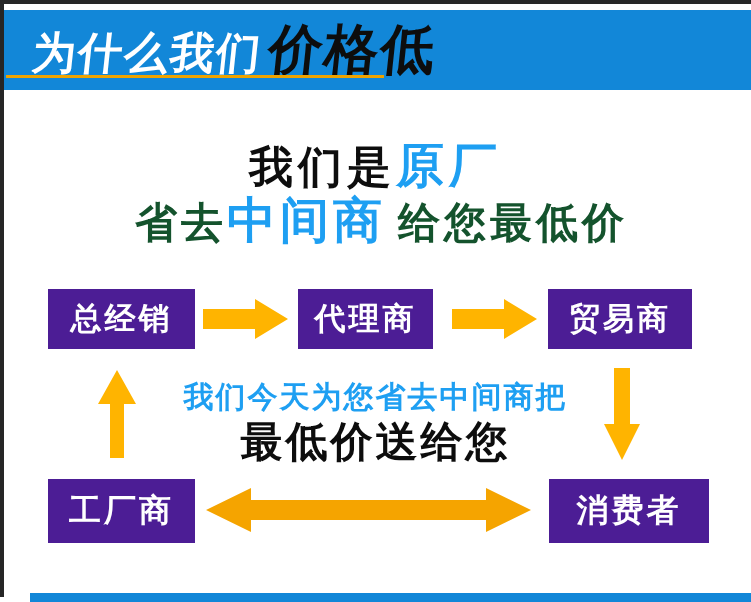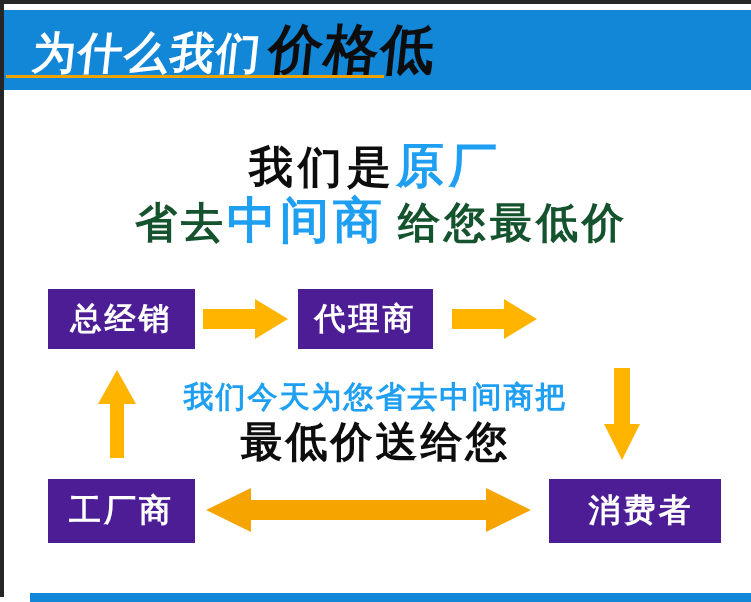--- a/index.html
+++ b/index.html
@@ -24,21 +24,21 @@
   .headline2 .h-blue{color:#1e9ff2;font-size:49px;font-weight:900;letter-spacing:4px;}
 
   .node{position:absolute;background:#4c1d95;color:#ffffff;display:flex;
     align-items:center;justify-content:center;font-weight:900;letter-spacing:3px;}
   .node-top{top:289px;height:60px;font-size:31px;}
   .node-bottom{top:479px;height:64px;font-size:32px;}
   #node-distributor{left:48px;width:147px;}
   #node-agent{left:298px;width:135px;}
   #node-trader{left:548px;width:144px;}
   #node-factory{left:48px;width:147px;}
-  #node-consumer{left:549px;width:160px;padding-left:12px;}
+  #node-consumer{left:549px;width:160px;}
 
   .svg-abs{position:absolute;display:block;}
 
   .note-blue{position:absolute;left:0;top:377px;width:751px;text-align:center;
     color:#1e9ff2;font-size:30px;font-weight:900;letter-spacing:2px;white-space:nowrap;}
   .note-black{position:absolute;left:0;top:414px;width:751px;text-align:center;
     color:#0d0d0d;font-size:42px;font-weight:900;letter-spacing:3px;white-space:nowrap;}
 
   .bottom-bar{position:absolute;left:30px;top:593px;width:721px;height:9px;background:#1287d8;}
 </style>
@@ -59,20 +59,21 @@
 
   <div class="headline1">
     <span class="h-black">我们是</span><span class="h-blue">原厂</span>
   </div>
   <div class="headline2">
     <span class="h-black">省去</span><span class="h-blue">中间商</span><span class="h-black">给您最低价</span>
   </div>
 
   <div class="node node-top" id="node-distributor">总经销</div>
   <div class="node node-top" id="node-agent">代理商</div>
+  <div class="node node-top" id="node-trader">贸易商</div>
 
   <svg class="svg-abs" style="left:203px;top:299px" width="85" height="40" viewBox="0 0 85 40">
     <polygon points="0,10 52,10 52,0 85,20 52,40 52,30 0,30" fill="#ffb400"></polygon>
   </svg>
   <svg class="svg-abs" style="left:452px;top:299px" width="85" height="40" viewBox="0 0 85 40">
     <polygon points="0,10 52,10 52,0 85,20 52,40 52,30 0,30" fill="#ffb400"></polygon>
   </svg>
 
   <svg class="svg-abs" style="left:98px;top:370px" width="38" height="88" viewBox="0 0 38 88">
     <polygon points="19,0 38,34 26,34 26,88 12,88 12,34 0,34" fill="#ffb400"></polygon>

